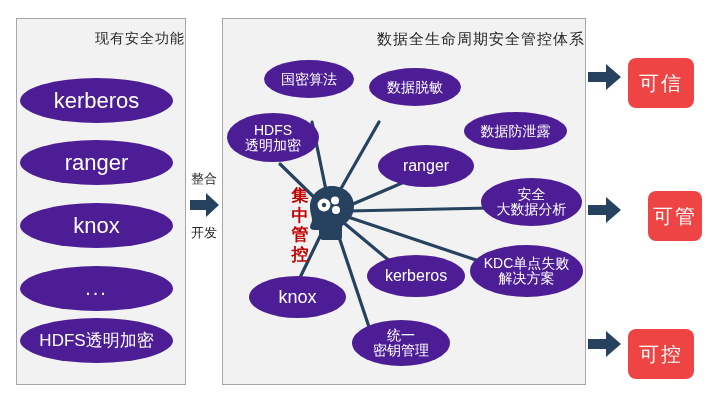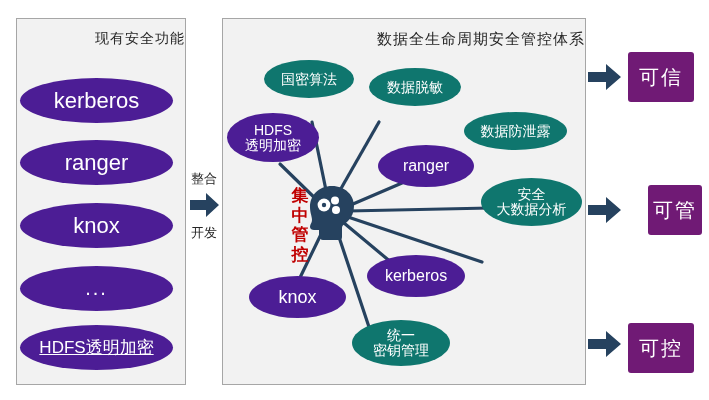--- a/index.html
+++ b/index.html
@@ -49,21 +49,21 @@
     display: flex;
     align-items: center;
     justify-content: center;
     text-align: center;
     color: #ffffff;
     box-sizing: border-box;
     line-height: 1.05;
     overflow: hidden;
   }
   .ellipse.blue { background: #4c1d95; }
-  .ellipse.red  { background: #0f766e; }
+  .ellipse.red  { background: #4c1d95; }
 
   .ell-label { display: block; padding: 0 4px; }
   .ell-label .l2 { display: block; }
 
   
   .left-ell { font-size: 22px; font-weight: 400; }
   .left-ell.small { font-size: 17px; }
   .left-ell.dots  { font-size: 20px; letter-spacing: 2px; }
 
   .mini { font-size: 14px; }
@@ -108,28 +108,29 @@
     position: absolute;
     text-align: center;
     font-size: 13px;
     color: #262626;
     white-space: nowrap;
   }
 
   
   .result-box {
     position: absolute;
-    background: #701a75;
-    border-radius: 3px;
+    background: #ef4444;
+    border-radius: 8px;
     color: #ffffff;
     font-size: 20px;
     display: flex;
     align-items: center;
     justify-content: center;
     letter-spacing: 2px;
+    margin-top: 6px;
   }
 </style>
 </head>
 <body>
 
 <div class="stage">
 
   <div class="panel" id="panel-left">
     <div class="panel-title">现有安全功能</div>
   </div>
@@ -143,21 +144,21 @@
   </div>
 
   <div class="ellipse blue" style="left:20px; top:203px; width:153px; height:45px;">
     <span class="ell-label left-ell">knox</span>
   </div>
 
   <div class="ellipse blue" style="left:20px; top:266px; width:153px; height:45px;">
     <span class="ell-label left-ell dots">...</span>
   </div>
 
-  <div class="ellipse blue" style="left:20px; top:325px; width:153px; height:45px;text-decoration:underline;">
+  <div class="ellipse blue" style="left:20px; top:318px; width:153px; height:45px;">
     <span class="ell-label left-ell small">HDFS透明加密</span>
   </div>
 
   <div class="arrow-cap" style="left:186px; top:170px; width:36px;font-family:Liberation Mono, monospace;">整合</div>
 
   <div class="arrow" style="left:190px; top:192px;">
     <svg width="30" height="26" viewBox="0 0 30 26">
       <polygon points="0,8 16,8 16,1 29,13 16,25 16,18 0,18" fill="#26425f"></polygon>
     </svg>
   </div>
@@ -233,20 +234,26 @@
     <span class="ell-label" style="font-size:16px;">ranger</span>
   </div>
 
   <div class="ellipse red" style="left:481px; top:178px; width:101px; height:48px;">
     <span class="ell-label mini">
       <span>安全</span>
       <span class="l2">大数据分析</span>
     </span>
   </div>
 
+  <div class="ellipse red" style="left:470px; top:245px; width:113px; height:52px;">
+    <span class="ell-label mini">
+      <span>KDC单点失败</span>
+      <span class="l2">解决方案</span>
+    </span>
+  </div>
 
   <div class="ellipse blue" style="left:367px; top:255px; width:98px; height:42px;">
     <span class="ell-label" style="font-size:16px;">kerberos</span>
   </div>
 
   <div class="ellipse blue" style="left:249px; top:276px; width:97px; height:42px;">
     <span class="ell-label" style="font-size:18px;">knox</span>
   </div>
 
   <div class="ellipse red" style="left:352px; top:320px; width:98px; height:46px;">

